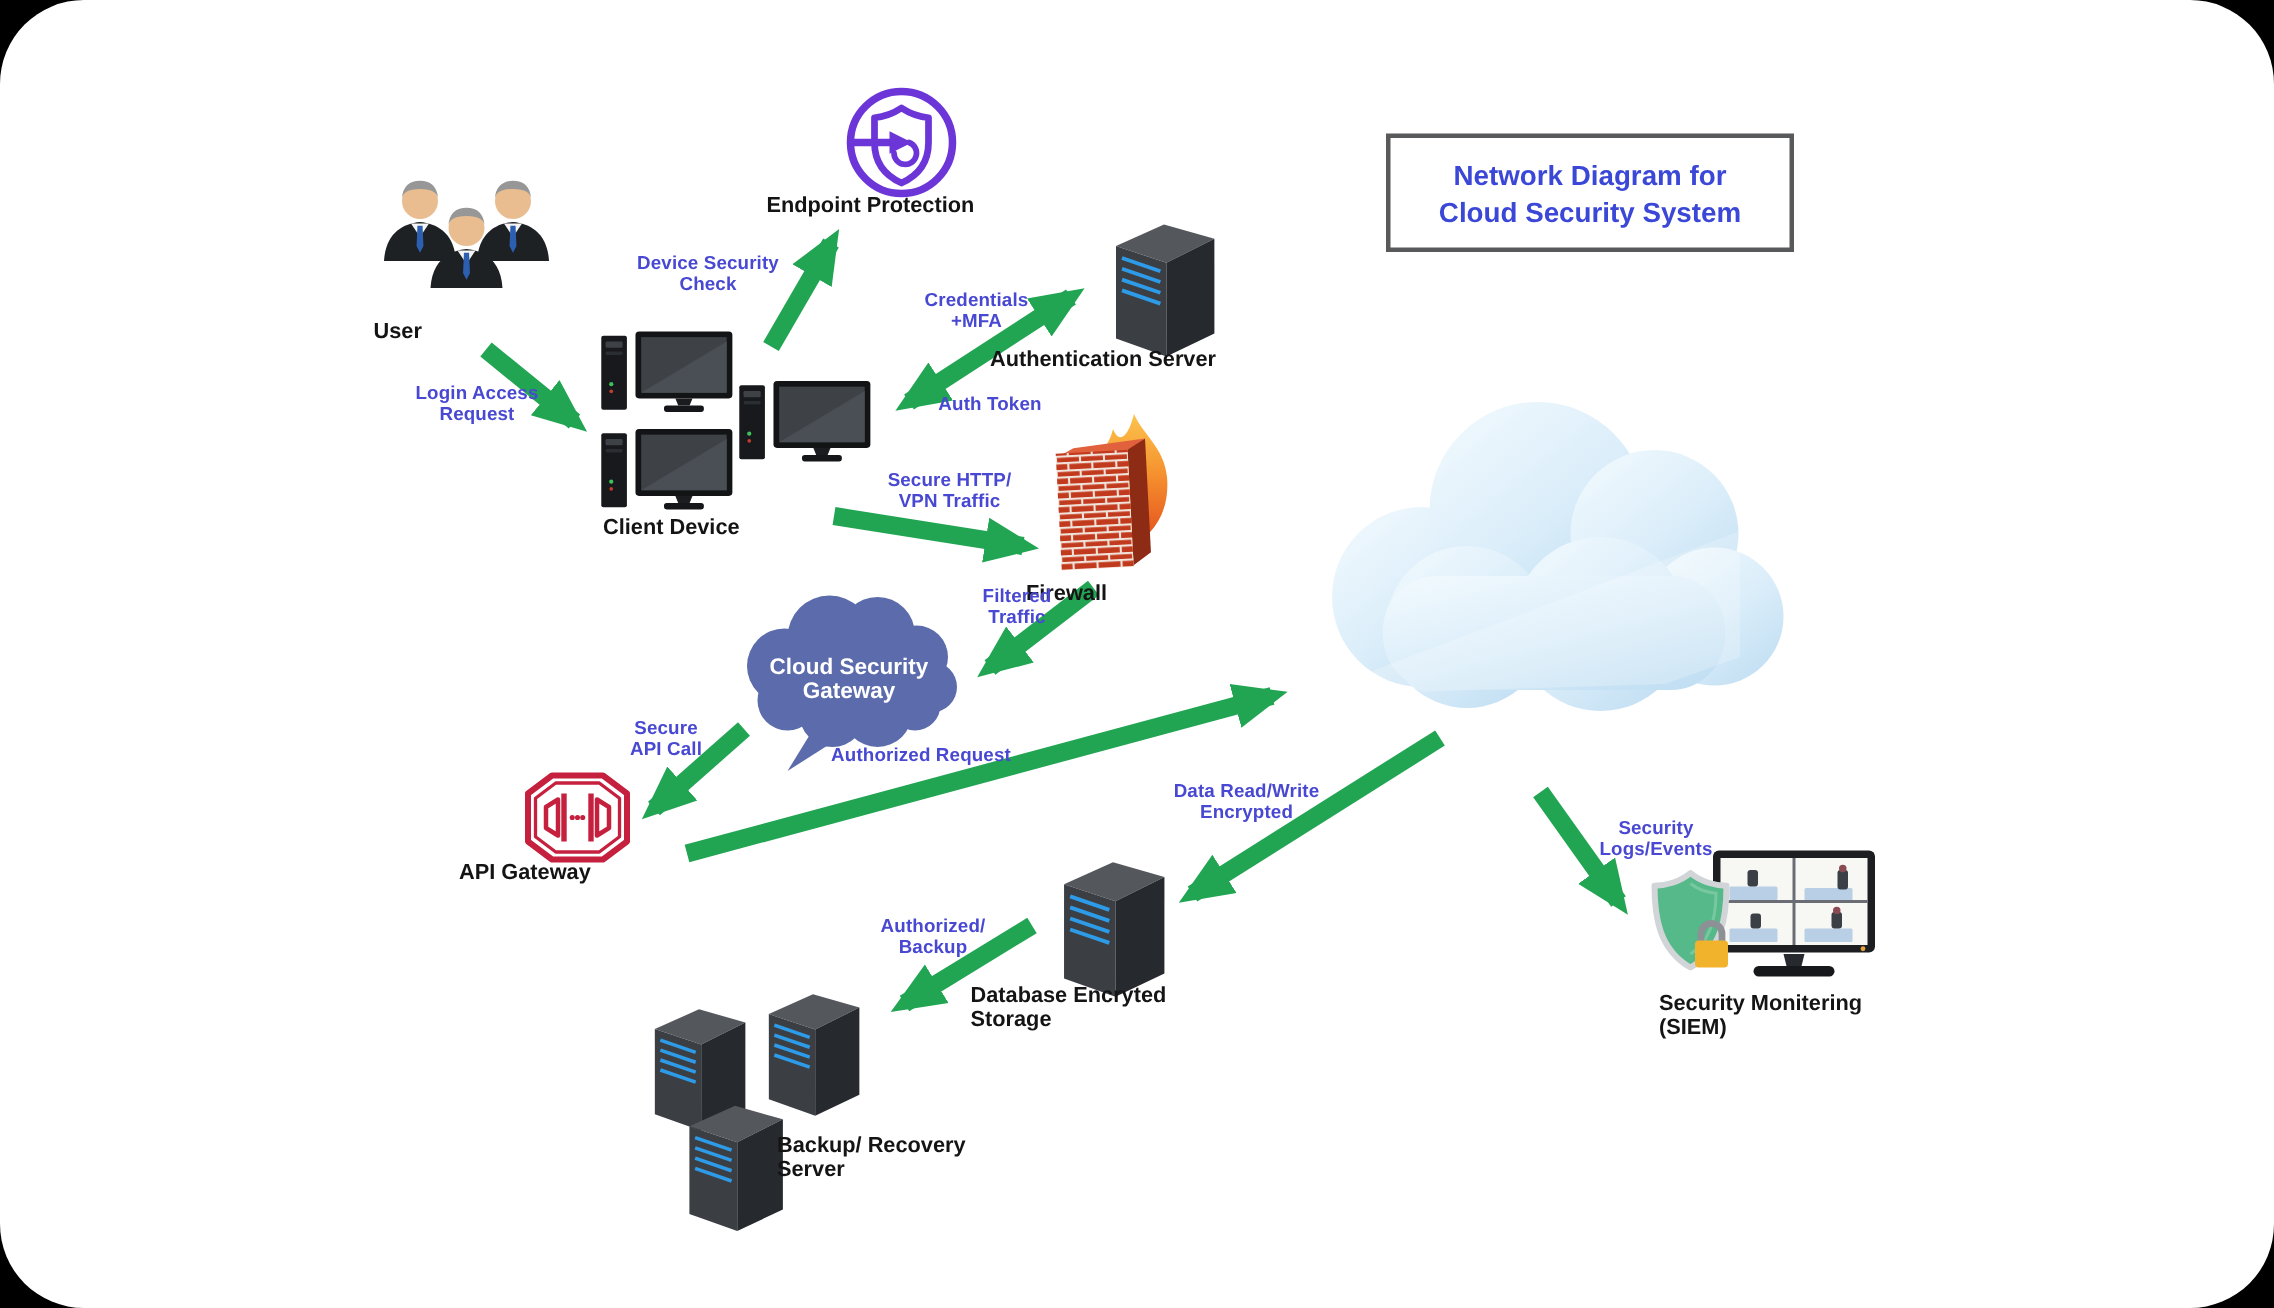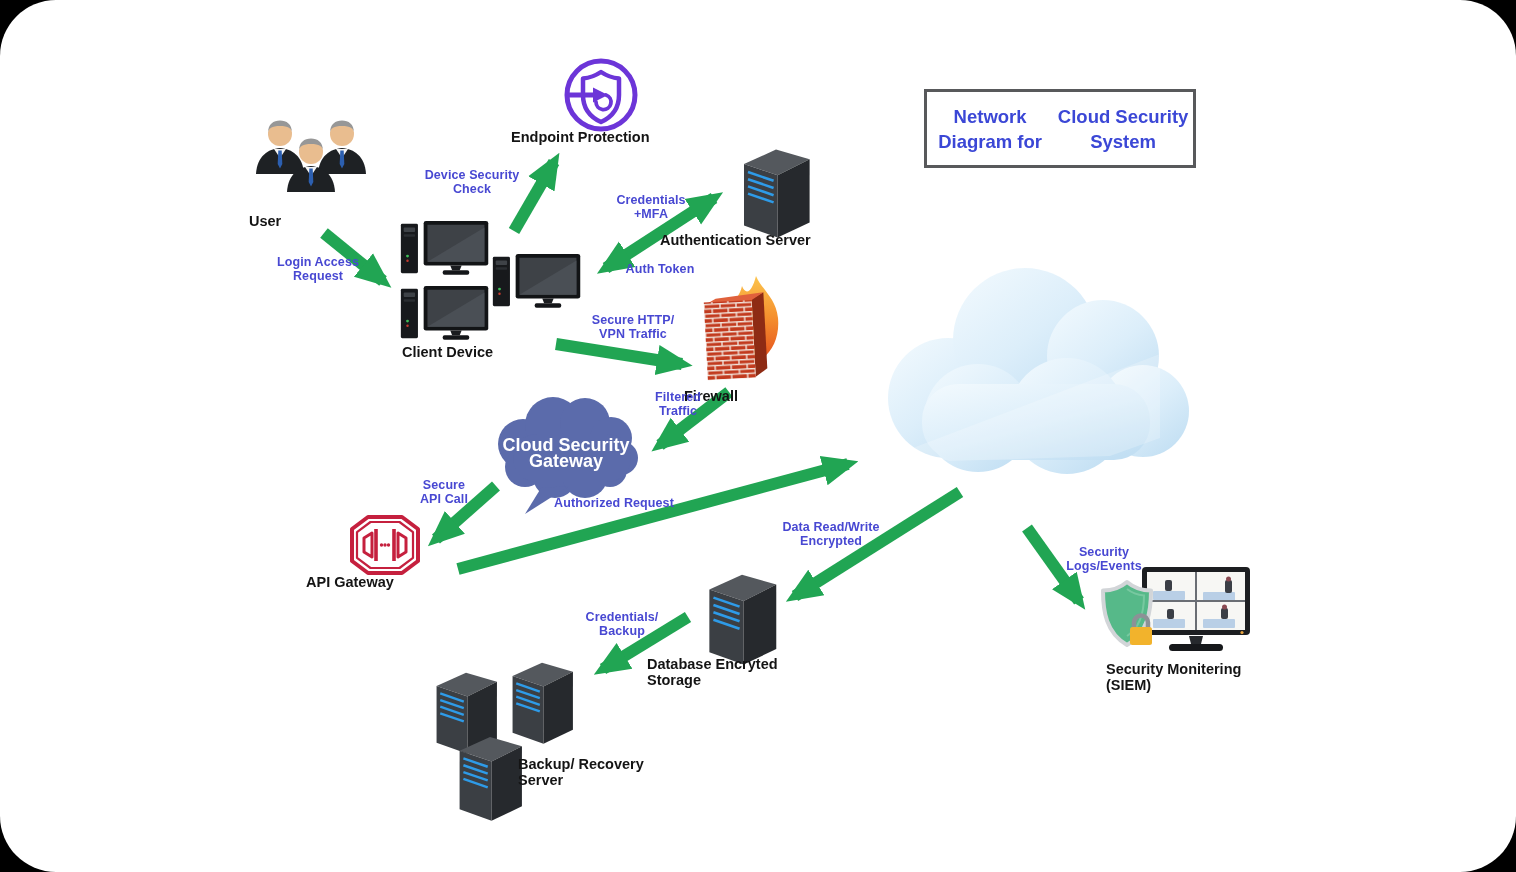--- a/index.html
+++ b/index.html
@@ -24,25 +24,25 @@
   .flabel{
     position:absolute;text-align:center;color:var(--flow-label-color,#4848D2);
     font-weight:bold;font-size:12.5px;line-height:14px;letter-spacing:0.1px;
   }
   .nlabel{
     position:absolute;text-align:left;color:var(--node-label-color,#141414);
     font-weight:bold;font-size:14.5px;line-height:16px;
   }
   .csg-text{
     position:absolute;text-align:center;color:#fff;font-weight:bold;
-    font-size:18px;line-height:16px;
+    font-size:15px;line-height:16px;
   }
   .title-box{
     position:absolute;left:924px;top:89px;width:266px;height:73px;
-    border:3px solid #58595B;background:#fff;display:flex;flex-direction:row;
+    border:3px solid #58595B;background:#fff;display:flex;flex-direction:column;
     align-items:center;justify-content:center;
   }
   .title-box div{
     color:var(--title-color,#3B47D6);font-weight:bold;font-size:18.5px;line-height:25px;
     text-align:center;
   }
   .ep{stroke:var(--accent-purple,#6C35D8);}
   .ep-fill{fill:var(--accent-purple,#6C35D8);}
   .api{stroke:var(--accent-red,#C5203E);}
   .api-fill{fill:var(--accent-red,#C5203E);}
@@ -314,21 +314,21 @@
     <div>API Call</div>
   </div>
   <div class="flabel" style="left:524px;top:496px;width:180px">
     <div>Authorized Request</div>
   </div>
   <div class="flabel" style="left:756px;top:520px;width:150px">
     <div>Data Read/Write</div>
     <div>Encrypted</div>
   </div>
   <div class="flabel" style="left:562px;top:610px;width:120px">
-    <div>Credentials/</div>
+    <div>Authorized/</div>
     <div>Backup</div>
   </div>
   <div class="flabel" style="left:1034px;top:545px;width:140px">
     <div>Security</div>
     <div>Logs/Events</div>
   </div>
 
 </div>
 
 </body></html>

